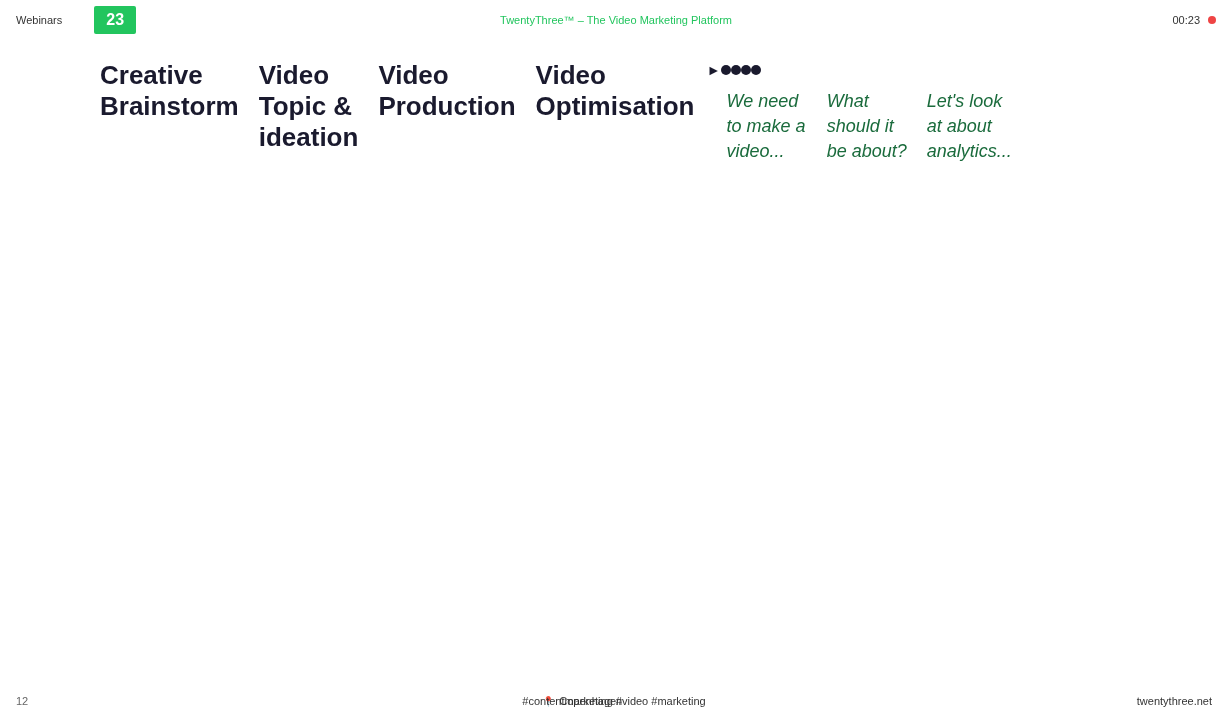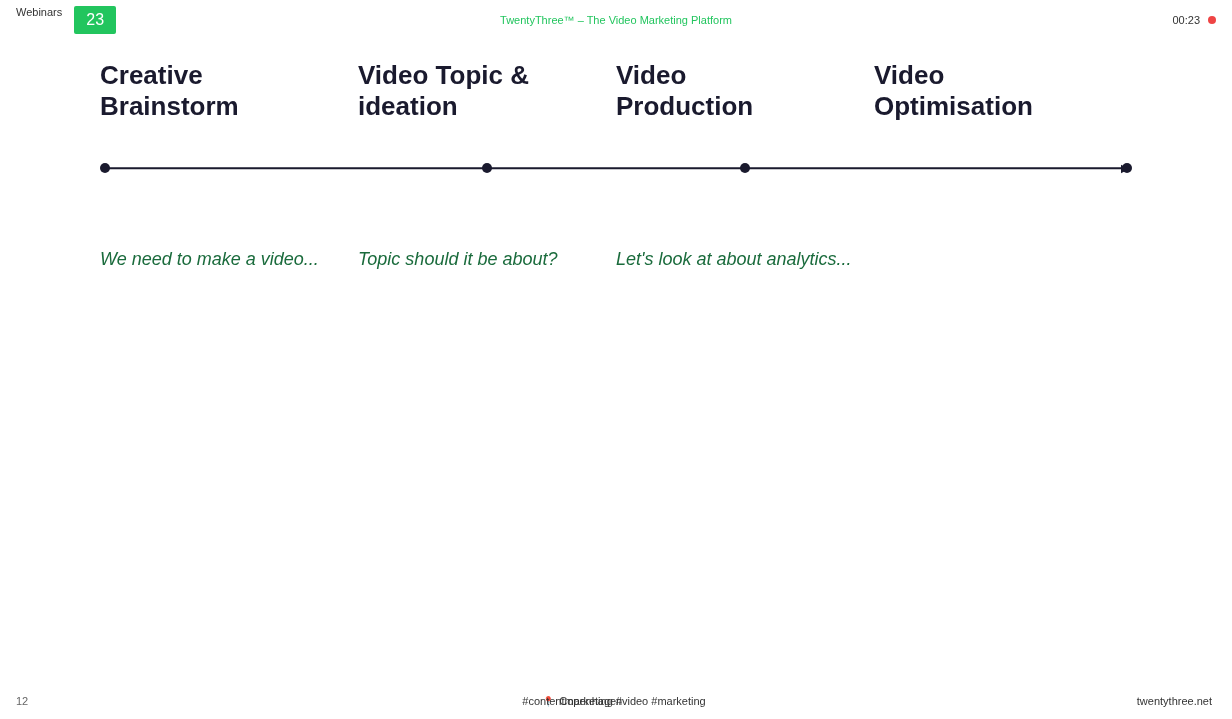--- a/index.html
+++ b/index.html
@@ -25,35 +25,35 @@
       right: 0;
       height: 40px;
       display: flex;
       align-items: center;
       justify-content: space-between;
       padding: 0 16px;
     }
 
     .header-left {
       display: flex;
-      align-items: flex-start;
-      gap: 12px;
+      align-items: center;
+      gap: 32px;
     }
 
     .webinars-label {
       font-size: 11px;
       color: #333;
       font-weight: 400;
     }
 
     .slide-number-badge {
       background: #22c55e;
       color: #fff;
       font-size: 16px;
-      font-weight: 400;
+      font-weight: 700;
       width: 42px;
       height: 28px;
       display: flex;
       align-items: center;
       justify-content: center;
       border-radius: 2px;
     }
 
     .header-center {
       position: absolute;
@@ -97,22 +97,22 @@
       font-weight: 700;
       color: #1a1a2e;
       line-height: 1.15;
       margin-bottom: 60px;
       margin-top: 60px;
     }
 
     
     .process-flow {
       display: flex;
-      flex-direction: column;
-      gap: 16px;
+      flex-direction: row;
+      gap: 6px;
     }
 
     .steps-labels {
       display: grid;
       grid-template-columns: 1fr 1fr 1fr 1fr;
       gap: 0;
       margin-bottom: 20px;
     }
 
     .step-label {
@@ -286,21 +286,21 @@
         </div>
         <div style="display:flex;align-items:center;justify-content:flex-end;">
           <div class="timeline-dot"></div>
         </div>
       </div>
       <div class="timeline-arrow">►</div>
     </div>
 
     <div class="step-descriptions">
       <div class="step-desc">We need to make a video...</div>
-      <div class="step-desc">Topic should it be about?</div>
+      <div class="step-desc">What should it be about?</div>
       <div class="step-desc">Let's look at about analytics...</div>
     </div>
   </div>
 </div>
 
 <div class="footer">
   <span class="footer-page">12</span>
   <div class="footer-location">
     <span class="location-icon">📍</span>
     <span>Copenhagen</span>

